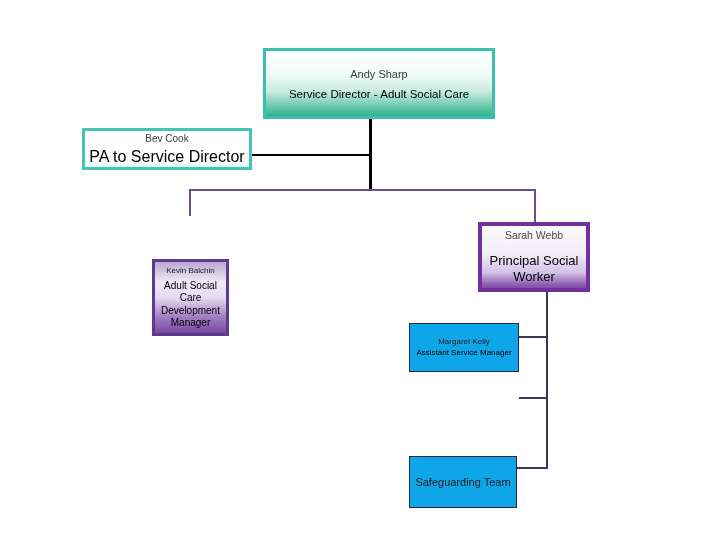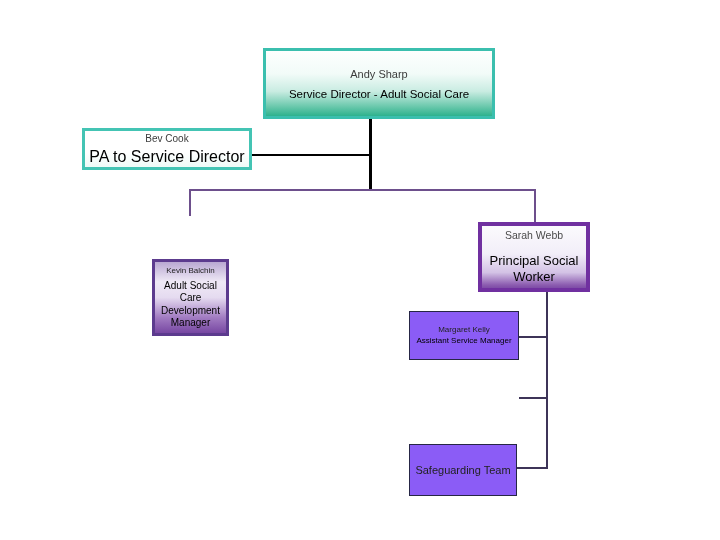--- a/index.html
+++ b/index.html
@@ -63,21 +63,22 @@
     background:linear-gradient(180deg,#fbfafd 0%,#f2eef8 45%,#d3c2e5 75%,#8c5cb0 95%,#7e4ca6 100%);
     gap:12px;
     padding:0 4px;
   }
   .n-sarah .person{font-size:10.5px;color:#4a4a4a;}
   .n-sarah .role{font-size:13px;line-height:1.25;}
 
   
   .n-plain{
     border:1px solid #262645;
-    background:#8b5cf6;
+    background:#0ea5e9;
+    margin-top:12px;
   }
   .n-margaret{left:409px;top:311px;width:110px;height:49px;gap:2px;padding:0 6px;}
   .n-margaret .person{font-size:8px;color:#222;}
   .n-margaret .role{font-size:8px;line-height:1.3;}
   .n-esther{left:409px;top:377px;width:110px;height:47px;gap:2px;}
   .n-esther .person{font-size:9px;color:#222;}
   .n-esther .role{font-size:9px;}
   .n-safeguarding{left:409px;top:444px;width:108px;height:52px;}
   .n-safeguarding .person{font-size:11px;color:#222;}
 </style>

